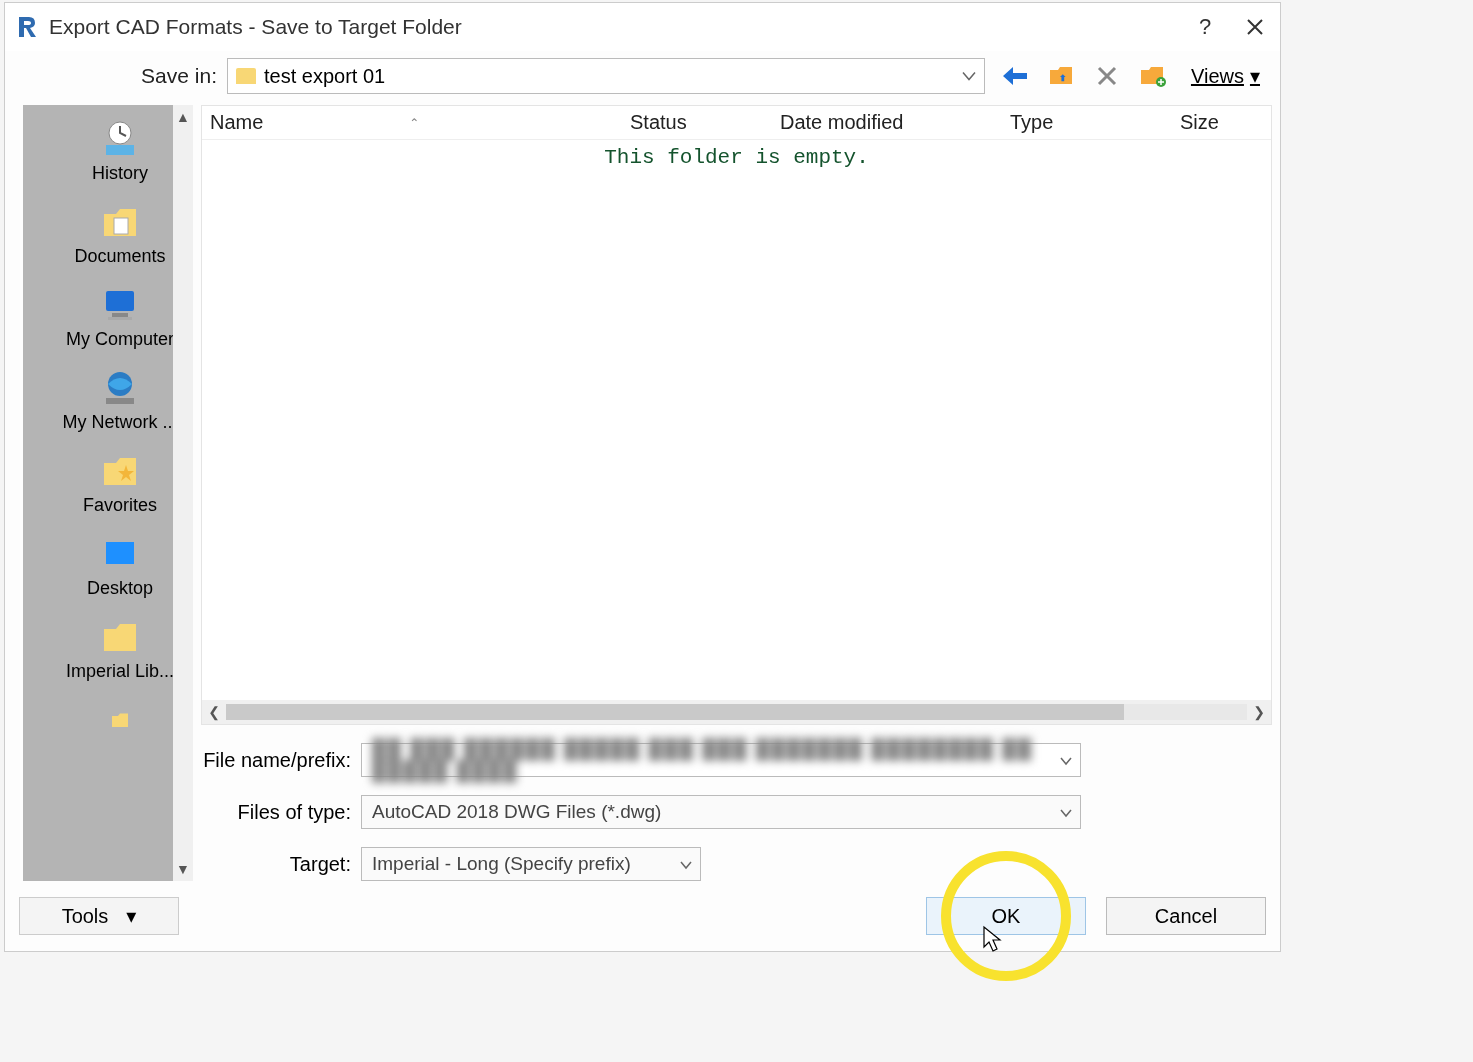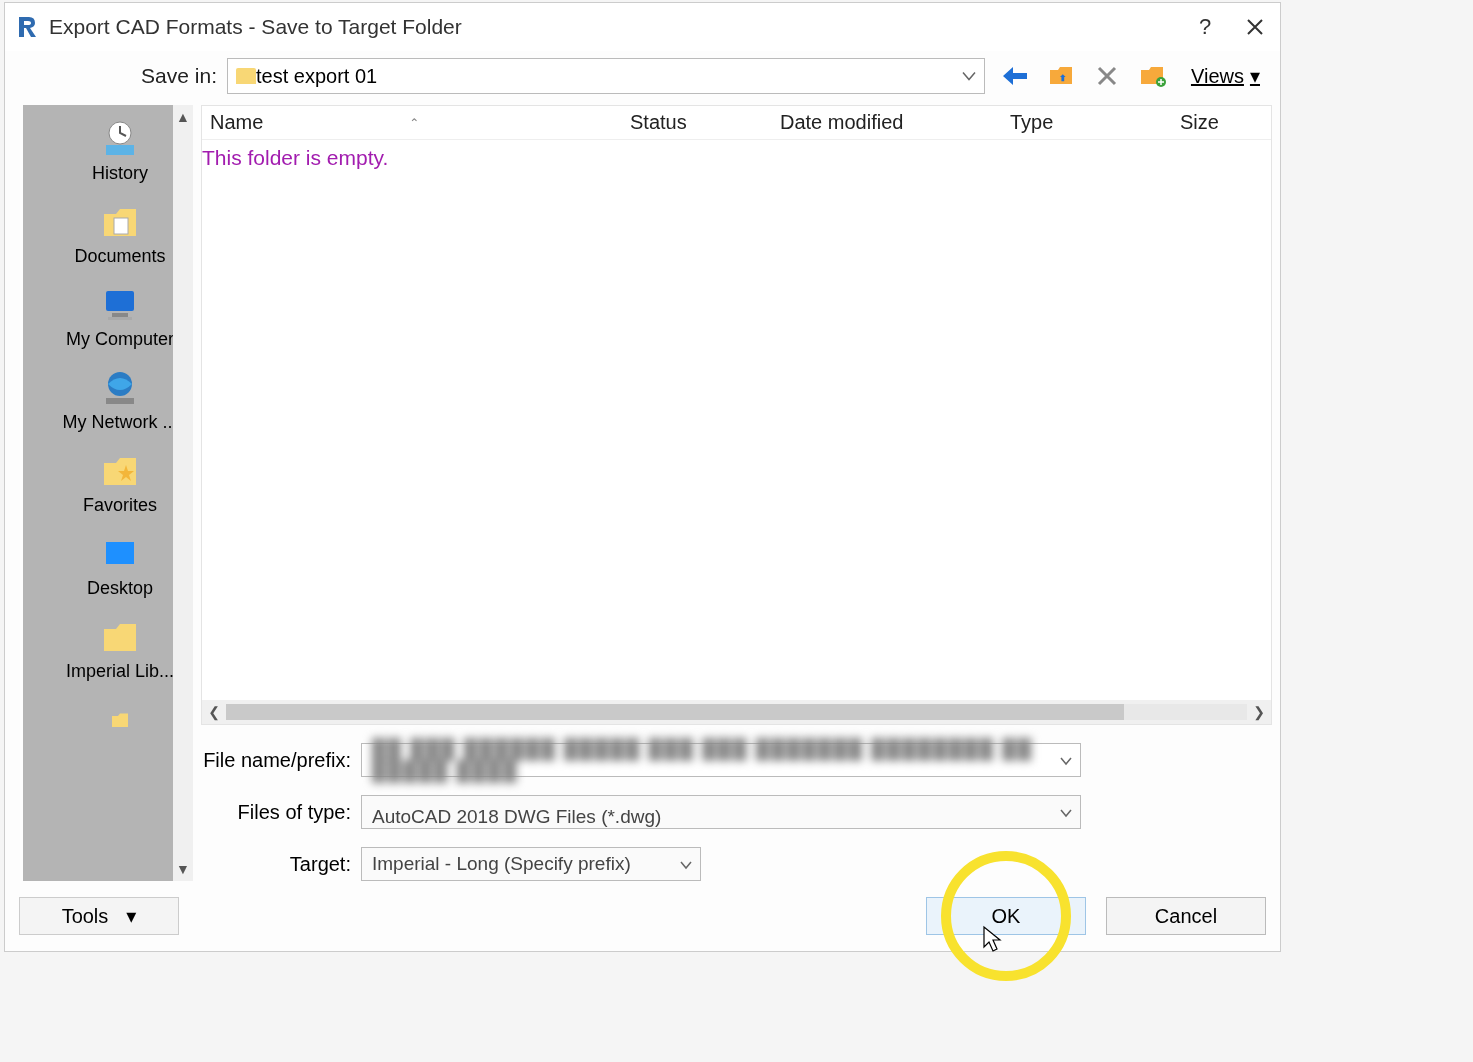--- a/index.html
+++ b/index.html
@@ -51,20 +51,21 @@
   }
   .row-savein .label { width: 200px; text-align: right; font-size: 21px; color: #222; }
   .dropdown-folder {
     flex: 1;
     height: 36px;
     border: 1px solid #bbb;
     background: #fff;
     display: flex;
     align-items: center;
     padding: 0 8px;
+    gap: 8px;
     position: relative;
   }
   .dropdown-folder .folder-mini { width:20px; height:16px; background:#F8D775; border-radius:2px 2px 0 0;}
   .dropdown-folder .dd-arrow {
     position:absolute; right:8px; top:50%; transform:translateY(-50%);
     color:#666;
   }
   .toolbar-icons { display:flex; align-items:center; gap:14px; padding-left:4px;}
   .ti { width:32px; height:32px; display:flex; align-items:center; justify-content:center; cursor:pointer;}
   .views-btn { display:flex; align-items:center; gap:6px; font-size:20px; text-decoration:underline; cursor:pointer; padding:0 8px;}
@@ -130,21 +131,21 @@
     font-size:20px;
     color:#222;
   }
   .col { padding-left:8px; display:flex; align-items:center; gap:6px;}
   .col.name { width:420px; }
   .col.status { width:150px; }
   .col.date { width:230px; }
   .col.type { width:170px; }
   .col.size { width:80px; text-align:left;}
   .sort-arrow { font-size:12px; color:#888;}
-  .empty-msg { text-align:left; font-size:21px; color:#a21caf; padding-top:6px;}
+  .empty-msg { text-align:center; font-size:21px; color:#14532d; padding-top:6px;font-family:Liberation Mono, monospace;}
   .hscroll {
     height:24px;
     background:#f0f0f0;
     display:flex;
     align-items:center;
   }
   .hscroll .arrow { width:24px; text-align:center; font-size:14px; color:#555; cursor:pointer;}
   .hscroll .track { flex:1; height:16px; background:#e8e8e8; position:relative;}
   .hscroll .thumb { position:absolute; left:0; top:0; height:100%; width:88%; background:#c9c9c9;}
   
@@ -152,21 +153,21 @@
   .form-row { display:flex; align-items:center; gap:10px;}
   .form-row .label { width:150px; text-align:right; font-size:20px;}
   .dd {
     height:34px; border:1px solid #bbb; background:#fafafa;
     display:flex; align-items:center; padding:0 28px 0 10px;
     position:relative; font-size:19px; color:#444;
   }
   .dd .dd-arrow { position:absolute; right:8px; top:50%; transform:translateY(-50%); color:#666;}
   .dd.filename { width:720px; background:#fff;}
   .dd.filename .blurtext { filter: blur(4px); color:#888; letter-spacing:2px;}
-  .dd.filetype { width:720px;align-items:flex-end;}
+  .dd.filetype { width:720px;}
   .dd.naming { width:340px;}
   
   .bottom-bar {
     display:flex;
     align-items:center;
     height:70px;
     padding: 0 14px;
     gap:20px;
   }
   .tools-btn {

